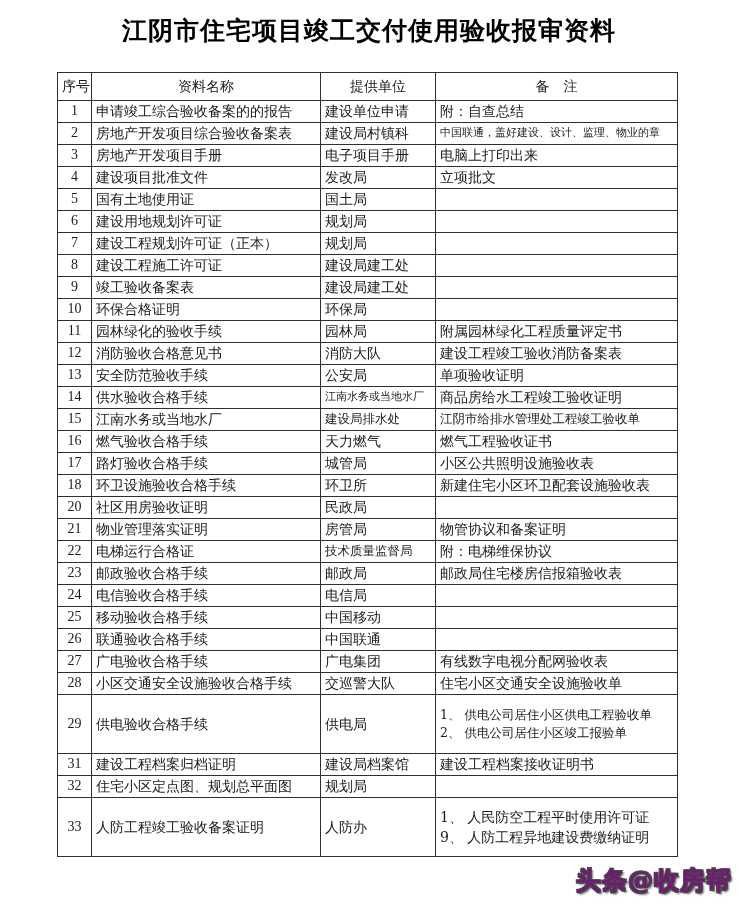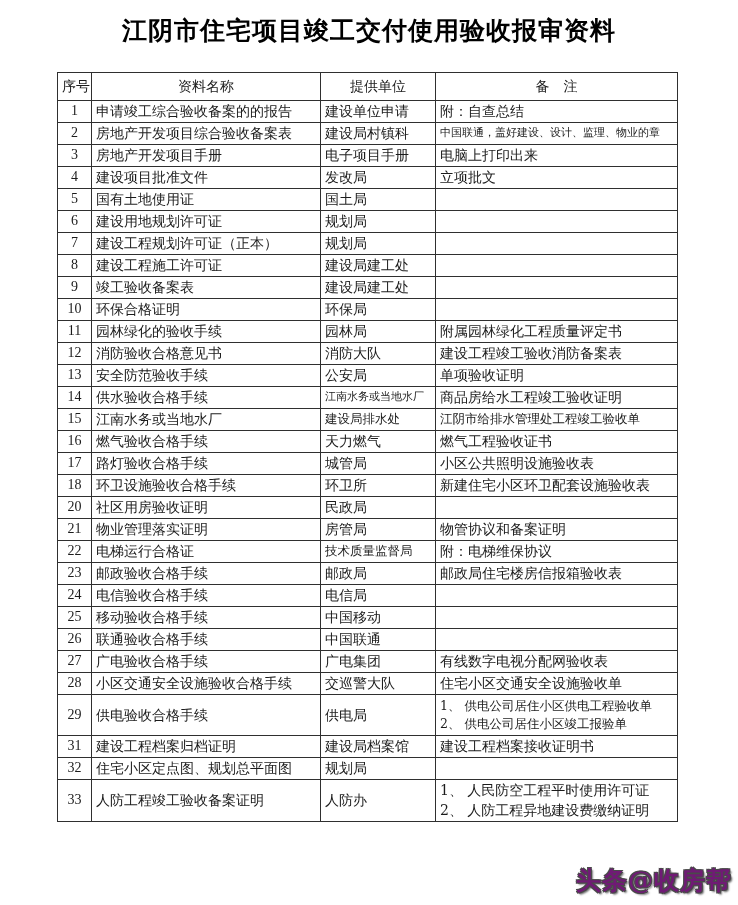--- a/index.html
+++ b/index.html
@@ -36,21 +36,21 @@
     overflow:hidden;
     white-space:nowrap;
     line-height:1.3;
   }
   col.c-no{width:34px;}
   col.c-name{width:229px;}
   col.c-prov{width:115px;}
   col.c-rem{width:242px;}
   tr.hdr th{height:27px;}
   tr.row{height:22px;}
-  tr.row.tall{height:41px;}
+  tr.row.tall{height:59px;}
   tr.row.last{height:24px;}
   td.no{text-align:center;font-family:"Liberation Serif","DejaVu Serif",serif;}
   td.name,td.prov,td.rem{text-align:left;}
   td .s,{font-size:12px;}
   .s{font-size:12.5px !important;margin-top:24px;}
   .xs{font-size:11px !important;}
   td.rem div{line-height:1.45;}
   .watermark{
     position:absolute;
     right:6px;
@@ -269,19 +269,19 @@
     <td class="name">住宅小区定点图、规划总平面图</td>
     <td class="prov">规划局</td>
     <td class="rem"></td>
   </tr>
       <tr class="row tall">
     <td class="no">33</td>
     <td class="name">人防工程竣工验收备案证明</td>
     <td class="prov">人防办</td>
     <td class="rem">
           <div>1、 人民防空工程平时使用许可证</div>
-          <div>2、 人防工程异地建设费缴纳证明</div>
+          <div>9、 人防工程异地建设费缴纳证明</div>
         </td>
   </tr>
     </tbody>
 </table>
 
 <div class="watermark">头条@收房帮</div>
 
 </body></html>

